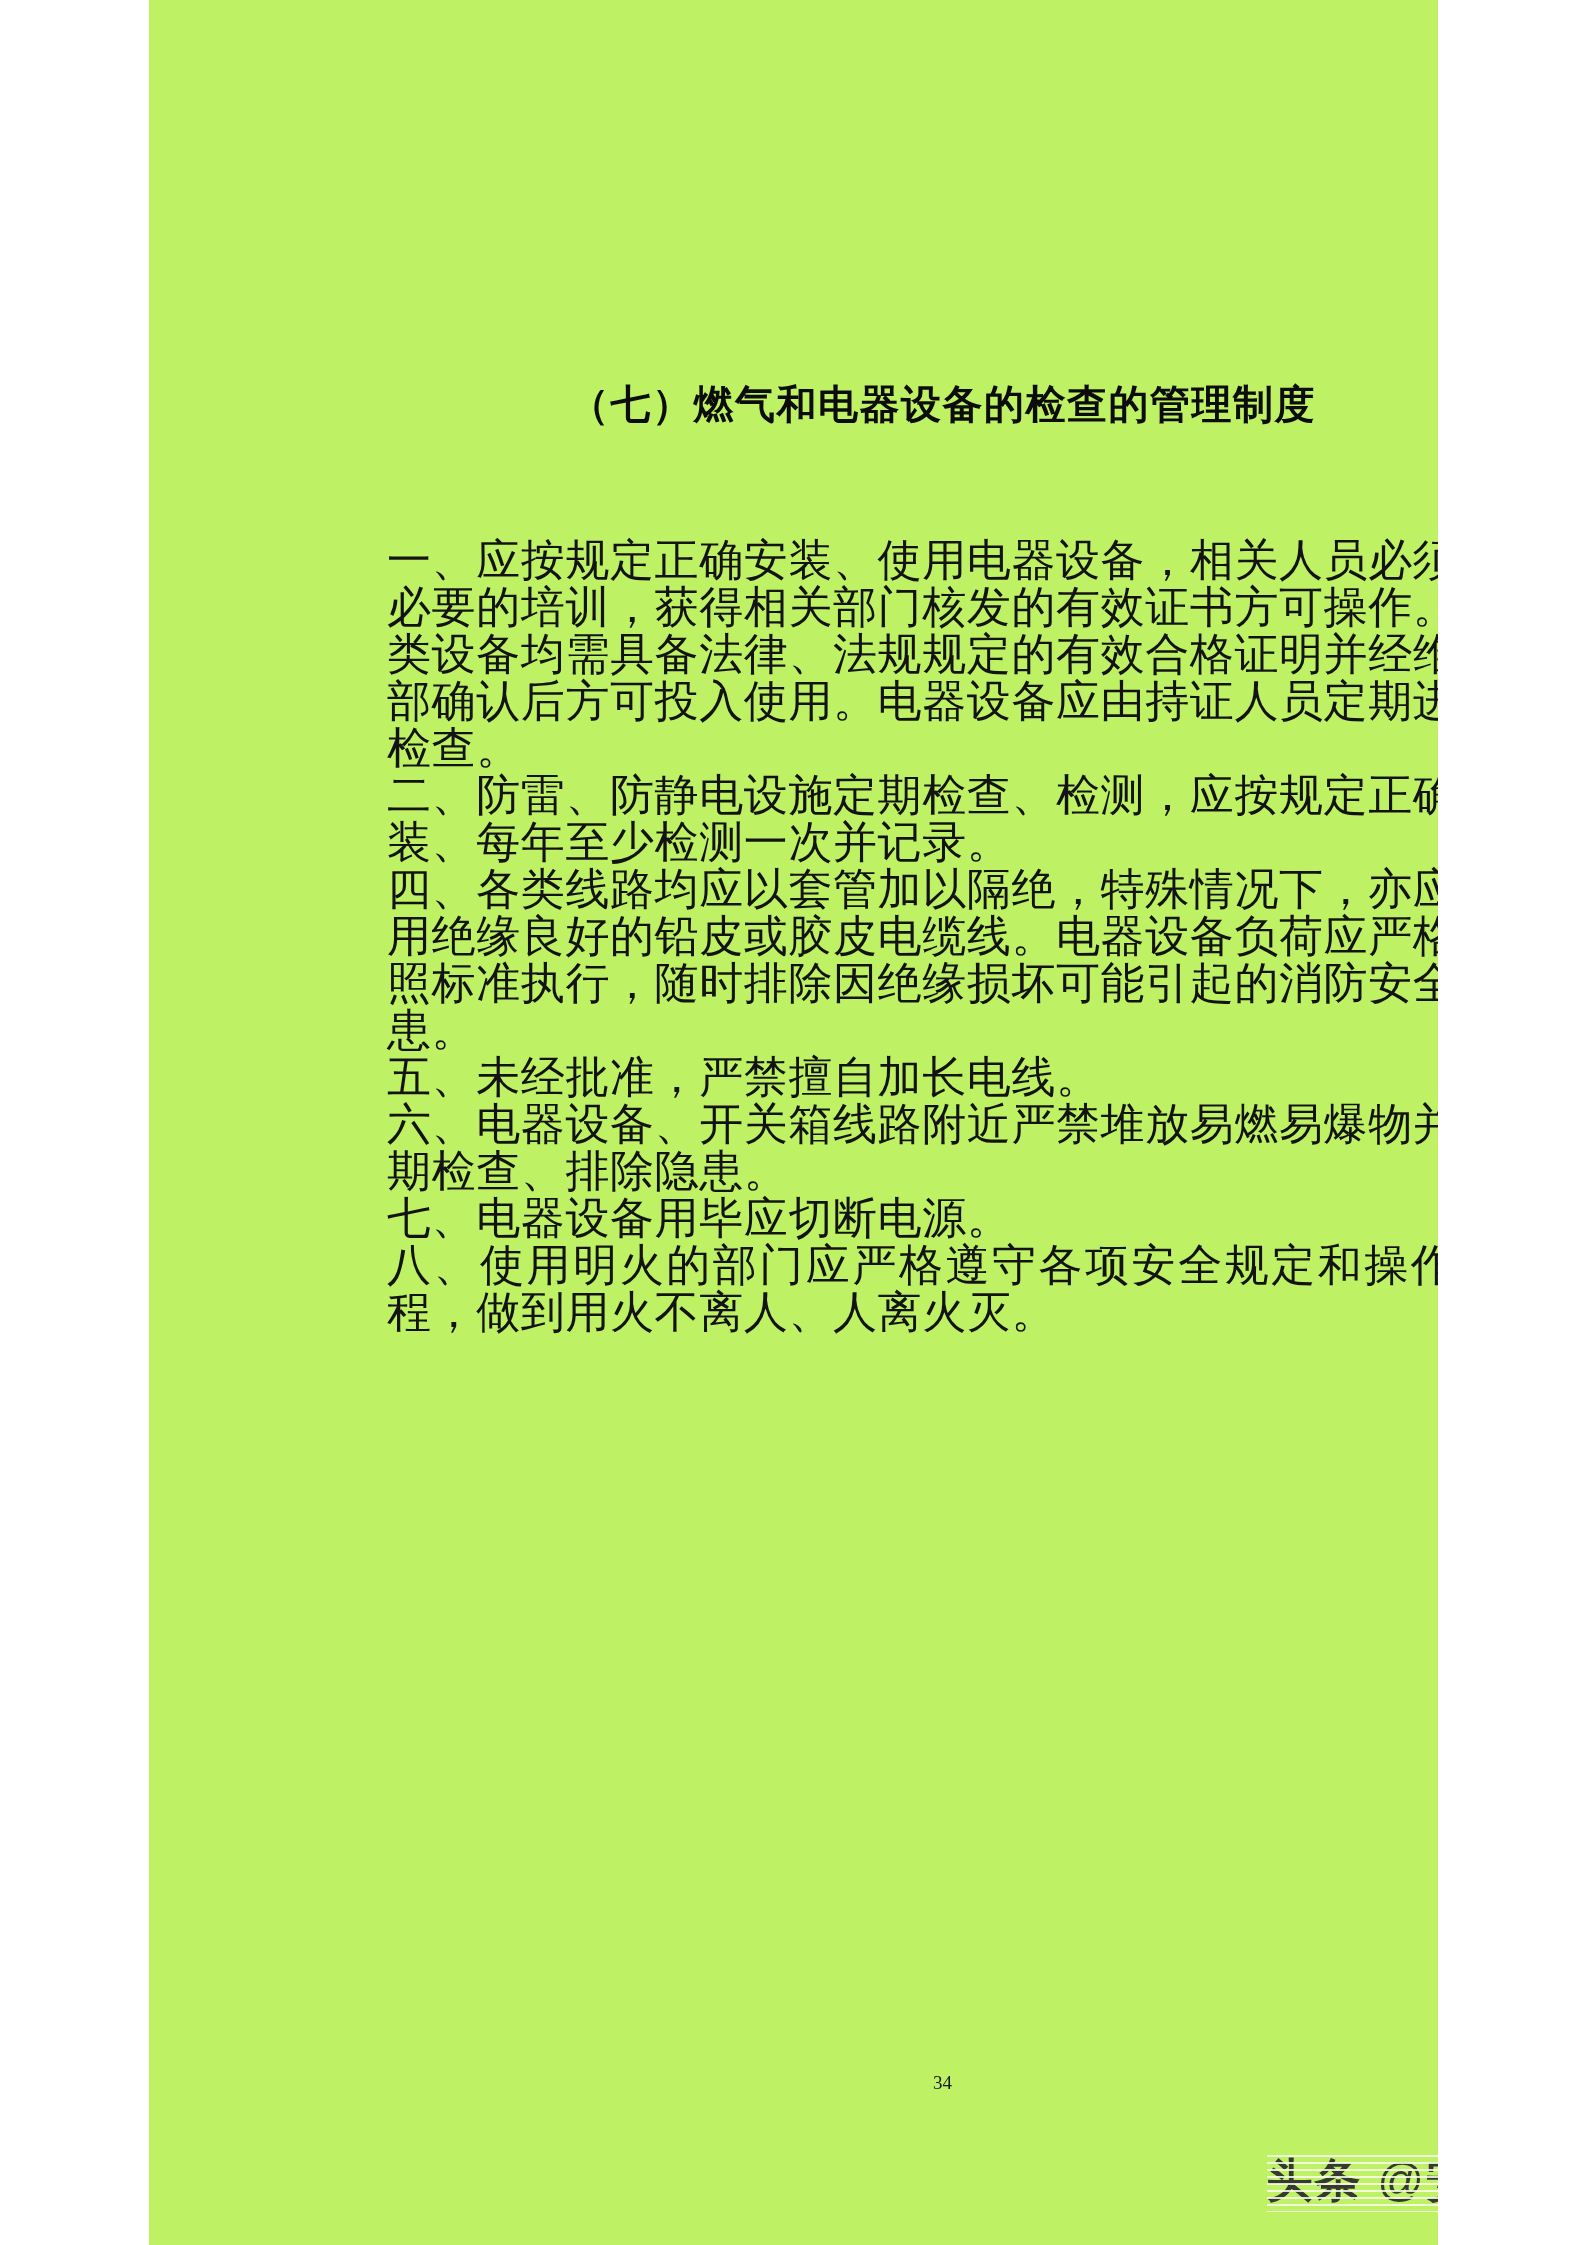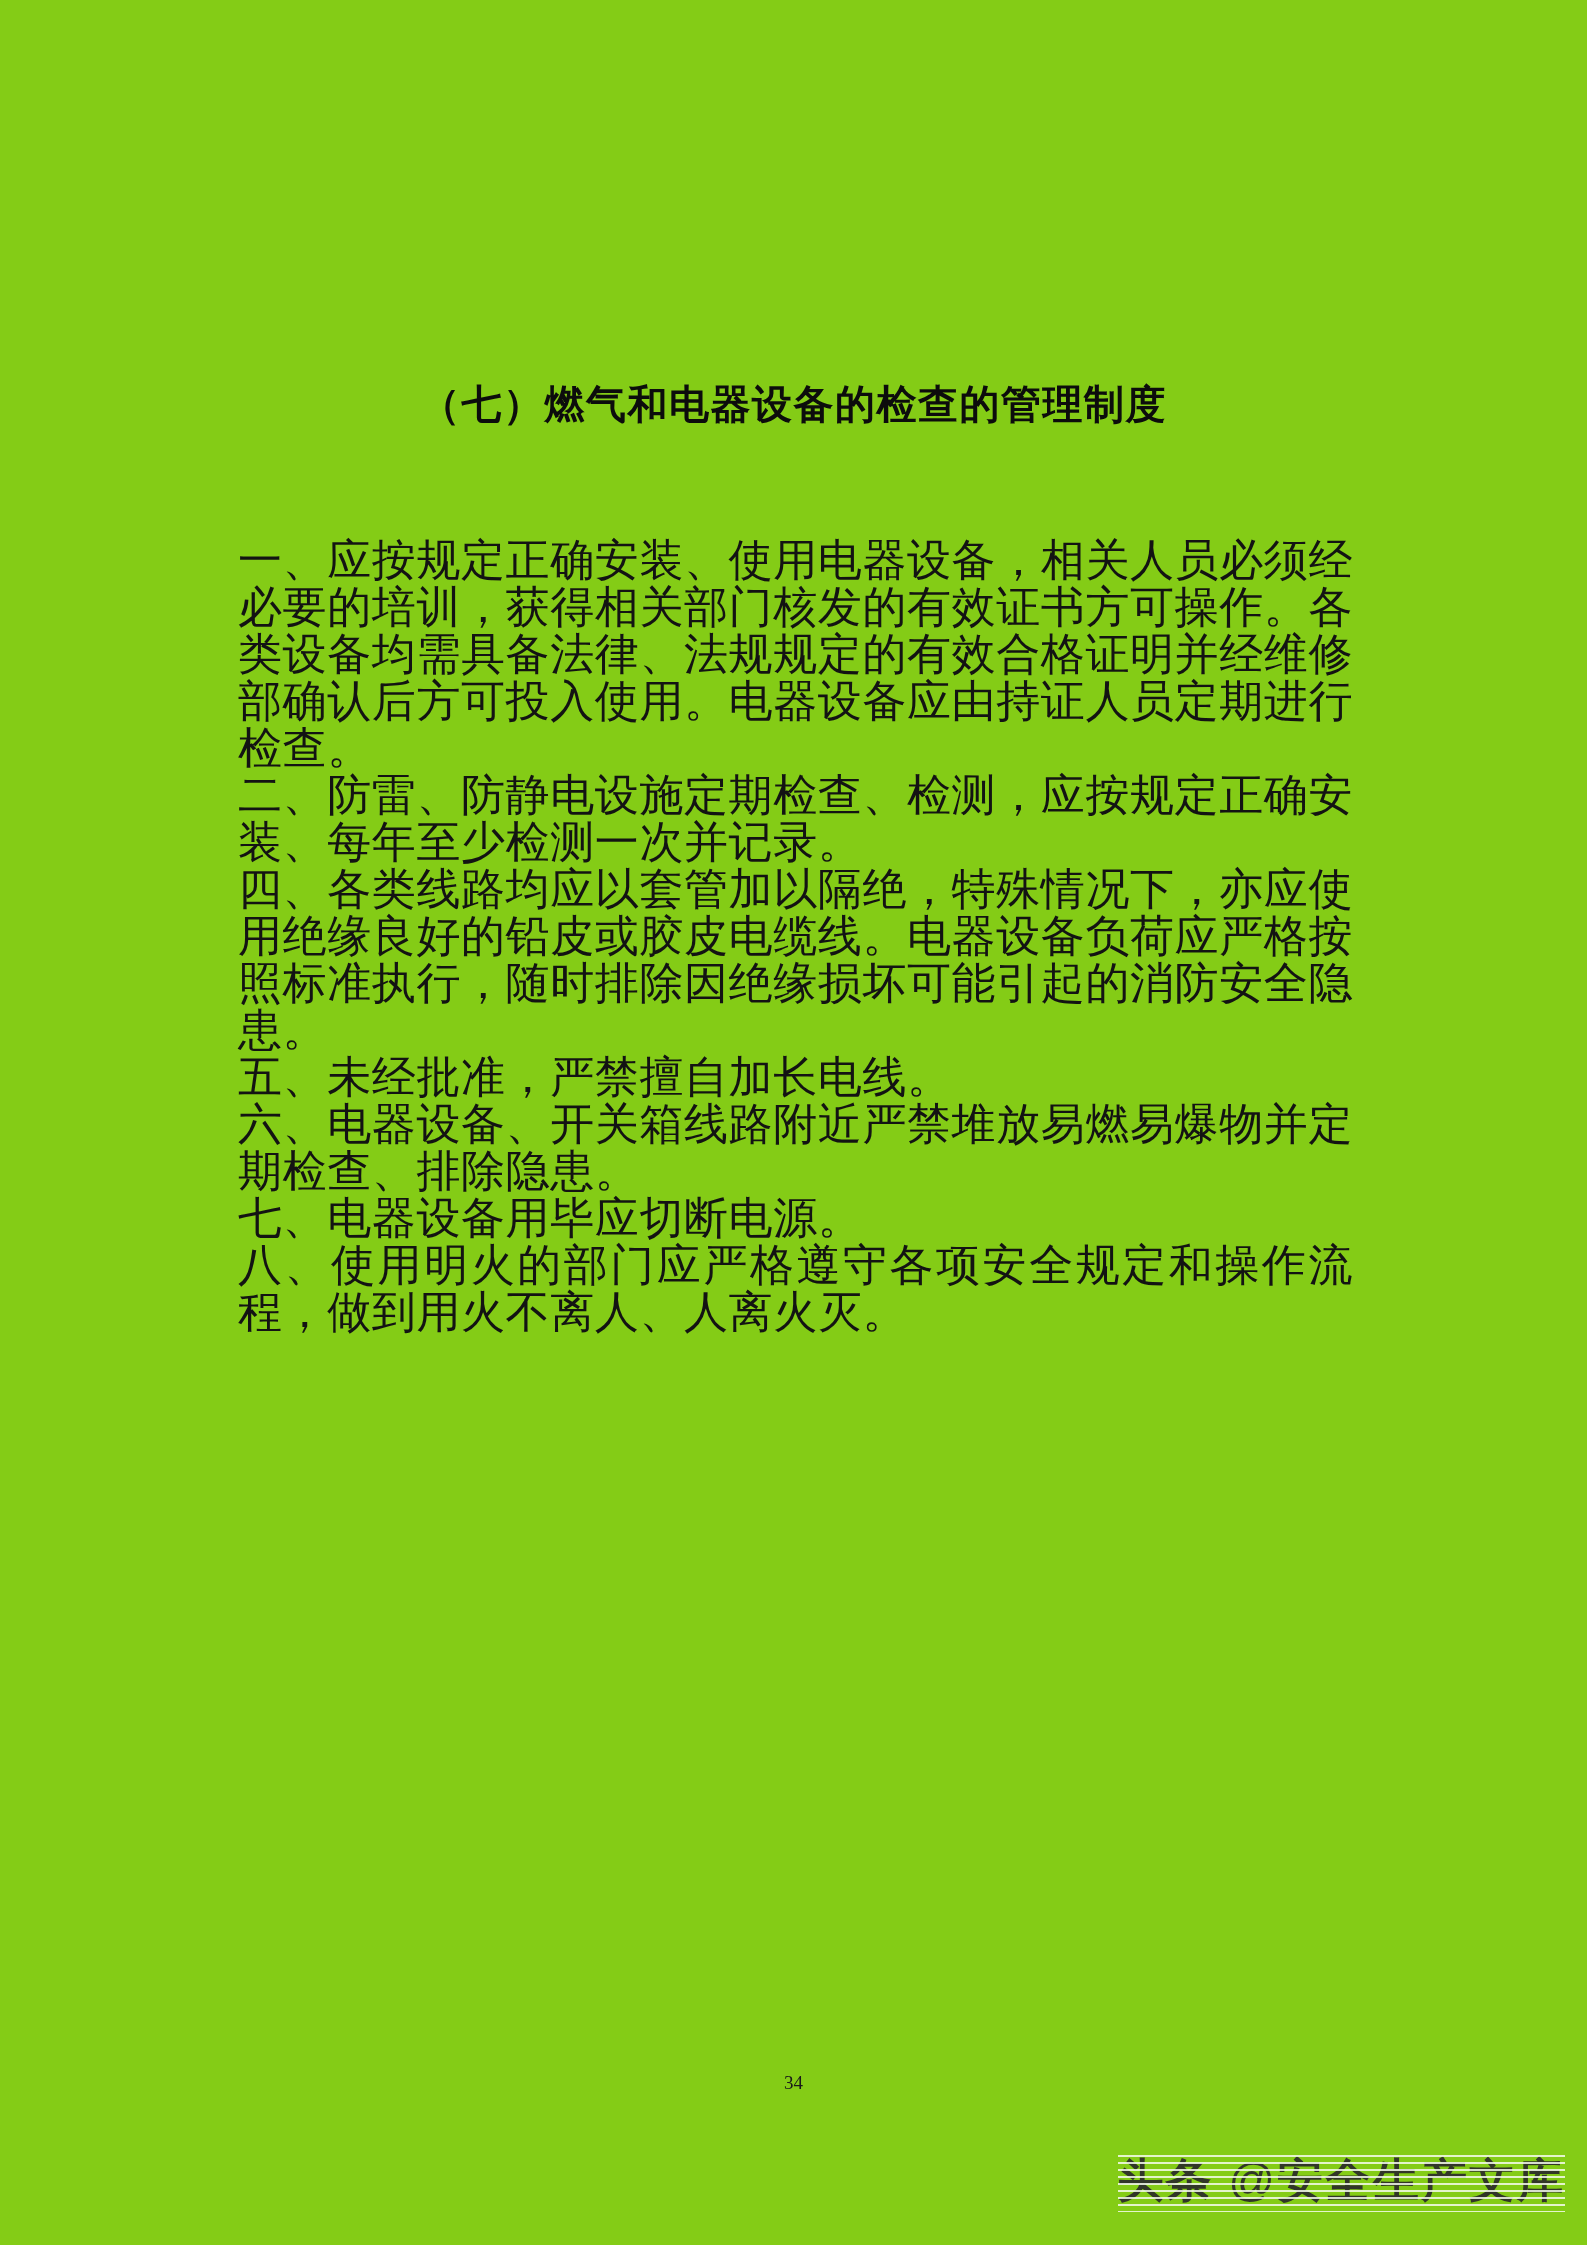--- a/index.html
+++ b/index.html
@@ -8,24 +8,24 @@
     padding: 0;
     background: #ffffff;
   }
   body {
     font-family: "Liberation Serif", "DejaVu Serif", serif;
     color: #111111;
   }
 
   #page {
     position: relative;
-    width: 1587px;
+    width: 1289px;
     height: 2245px;
     margin: 0 auto;
-    background: #84cc16;
+    background: #bef264;
     overflow: hidden;
     box-sizing: border-box;
   }
 
   
   .content-area {
     position: absolute;
     left: 0;
     top: 0;
     width: 1587px;

